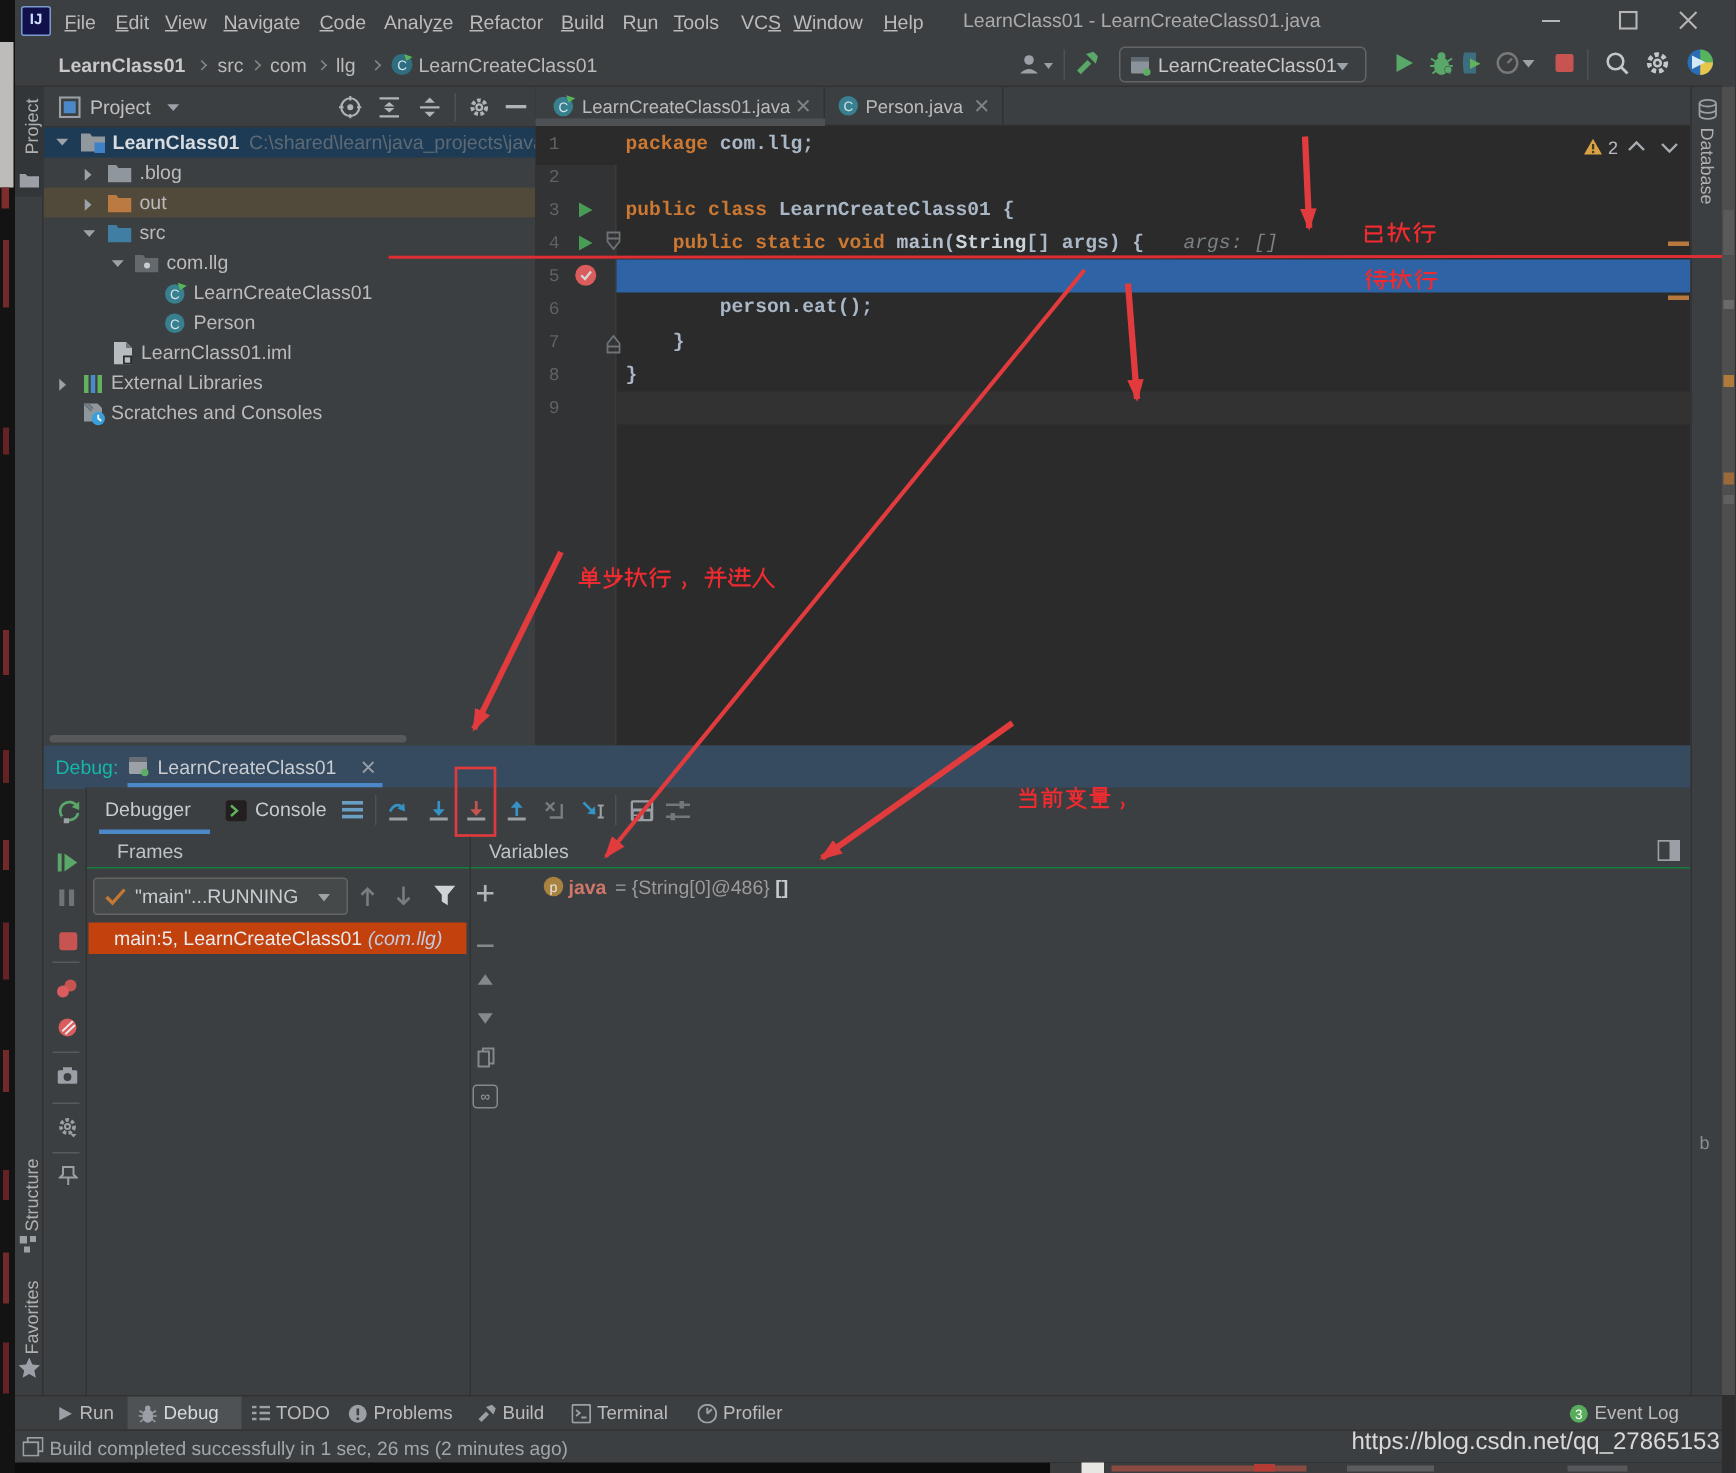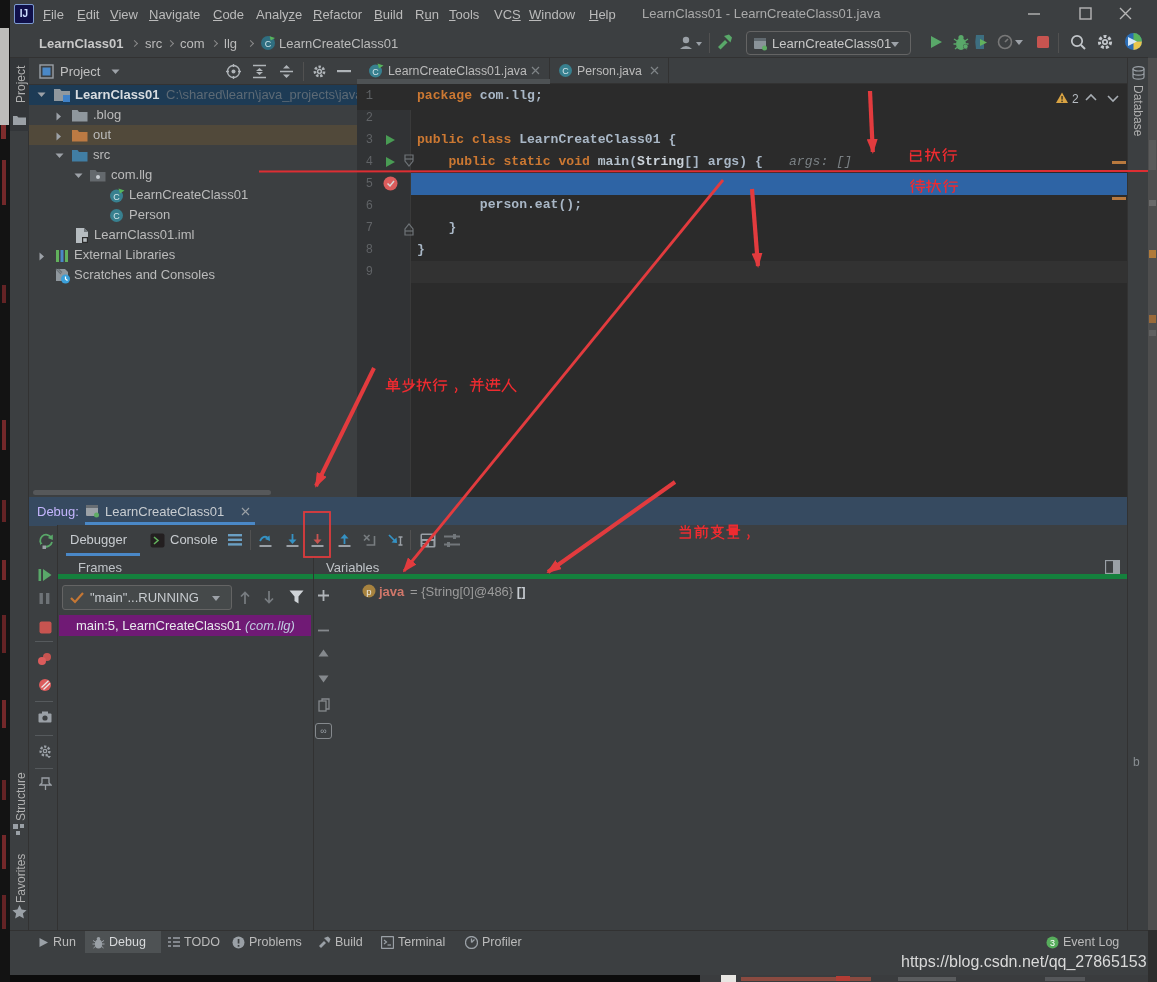--- a/index.html
+++ b/index.html
@@ -398,21 +398,21 @@
     <div style="position:absolute;left:0;top:0;width:9px;height:58px;background:#3c3f41"></div>
     <div style="position:absolute;left:1px;top:140px;width:7px;height:30px;background:#5a5a5a"></div>
     <div style="position:absolute;left:1px;top:250px;width:7px;height:8px;background:#b07a3a"></div>
     <div style="position:absolute;left:1px;top:315px;width:7px;height:8px;background:#9a6a3a"></div>
     <div style="position:absolute;left:1px;top:200px;width:7px;height:6px;background:#6a6a6a"></div>
     <div style="position:absolute;left:1px;top:330px;width:7px;height:6px;background:#606060"></div>
     <div style="position:absolute;left:0;top:930px;width:9px;height:52px;background:#2e2e2e"></div>
   </div>
   <div id="debug" class="abs">
     <div id="debughead">
-      <span style="position:absolute;left:8px;top:7px;color:#c4b5fd">Debug:</span>
+      <span style="position:absolute;left:8px;top:7px;color:#14b8a6">Debug:</span>
       <svg class="icon" style="left:56px;top:7px" width="15" height="14" viewBox="0 0 15 14">
           <rect x="1" y="1" width="12" height="11" rx="1" fill="#9ba1a7"></rect>
           <rect x="1" y="1" width="12" height="3" fill="#676d73"></rect>
           <circle cx="11.5" cy="11" r="2.5" fill="#5fad65"></circle>
         </svg>
       <span style="position:absolute;left:76px;top:7px;color:#c8ccd0">LearnCreateClass01</span>
       <svg class="icon" style="left:212px;top:10px" width="9" height="9" viewBox="0 0 9 9">
           <path d="M1 1 L8 8 M8 1 L1 8" stroke="#9aa0a5" stroke-width="1.2"></path>
         </svg>
       <div style="position:absolute;left:56px;top:25px;width:170px;height:3px;background:#4a88c7"></div>
@@ -511,21 +511,21 @@
           <rect x="2.5" y="8" width="4" height="2" fill="#3c3f41"></rect>
           <rect x="2.5" y="11" width="4" height="2" fill="#3c3f41"></rect>
           <rect x="9" y="8" width="4.5" height="5" fill="#3c3f41"></rect>
         </svg>
       <svg class="icon" style="left:386px;top:9px" width="16" height="13" viewBox="0 0 16 13">
           <path d="M0 2.5 h16 M0 10.5 h16" stroke="#72777b" stroke-width="1.8"></path>
           <rect x="9" y="0" width="3" height="5" fill="#72777b"></rect>
           <rect x="3" y="8" width="3" height="5" fill="#72777b"></rect>
         </svg>
     </div>
-    <div style="position:absolute;left:29px;top:59px;width:1069px;height:23px;border-bottom:5px solid #15803d">
+    <div style="position:absolute;left:29px;top:59px;width:1069px;height:23px;border-bottom:1px solid #15803d">
       <span style="position:absolute;left:20px;top:4px;color:#bfc3c7">Frames</span>
       <span style="position:absolute;left:268px;top:4px;color:#bfc3c7">Variables</span>
       <svg class="icon" style="left:1047px;top:4px" width="15" height="14" viewBox="0 0 15 14">
           <rect x="0.5" y="0.5" width="14" height="13" fill="none" stroke="#9aa0a6" stroke-width="1.3"></rect>
           <rect x="8" y="0.5" width="6.5" height="13" fill="#9aa0a6"></rect>
         </svg>
     </div>
     <div style="position:absolute;left:284px;top:59px;width:1px;height:374px;background:#323232"></div>
 
     <div style="position:absolute;left:33px;top:88px;width:170px;height:25px;border:1px solid #646464;border-radius:3px;background:#45494a">
@@ -540,21 +540,21 @@
 
     <svg class="icon" style="left:210px;top:93px" width="12" height="15" viewBox="0 0 12 15">
         <path d="M6 14 V3 M2 6.5 L6 2.5 L10 6.5" stroke="#787d81" stroke-width="1.7" fill="none"></path>
       </svg>
     <svg class="icon" style="left:234px;top:93px" width="12" height="15" viewBox="0 0 12 15">
         <path d="M6 1 V12 M2 8.5 L6 12.5 L10 8.5" stroke="#787d81" stroke-width="1.7" fill="none"></path>
       </svg>
     <svg class="icon" style="left:260px;top:93px" width="15" height="14" viewBox="0 0 15 14">
         <path d="M0.5 0.5 H14.5 L9.5 6.5 V13.5 L5.5 11 V6.5 Z" fill="#cfd3d7"></path>
       </svg>
-    <div style="position:absolute;left:30px;top:118px;width:252px;height:21px;background:#701a75;color:#e8eaed;line-height:21px">
+    <div style="position:absolute;left:30px;top:118px;width:252px;height:21px;background:#c2410c;color:#e8eaed;line-height:21px">
         <span style="position:absolute;left:17px">main:5, LearnCreateClass01 <i style="color:#c0cbe0">(com.llg)</i></span>
       </div>
 
     <svg class="icon" style="left:288px;top:92px" width="13" height="13" viewBox="0 0 13 13">
         <path d="M6.5 1 V12 M1 6.5 H12" stroke="#afb4b8" stroke-width="1.8"></path>
       </svg>
     <svg class="icon" style="left:288px;top:127px" width="13" height="13" viewBox="0 0 13 13">
         <path d="M1 6.5 H12" stroke="#85898d" stroke-width="1.8"></path>
       </svg>
     <svg class="icon" style="left:289px;top:152px" width="11" height="8" viewBox="0 0 11 8">
@@ -613,20 +613,27 @@
     <svg class="icon" style="left:455px;top:5px" width="13" height="13" viewBox="0 0 13 13">
         <circle cx="6.5" cy="6.5" r="6" fill="none" stroke="#9aa0a6" stroke-width="1.3"></circle>
         <path d="M6.5 6.5 L9.5 3.5 M6.5 6.5 v-4" stroke="#9aa0a6" stroke-width="1.3"></path>
       </svg>
     <span style="position:absolute;left:472px;top:4px">Profiler</span>
     <svg class="icon" style="left:1036px;top:5px" width="13" height="13" viewBox="0 0 13 13">
         <circle cx="6.5" cy="6.5" r="6" fill="#57ad5c"></circle>
         <text x="6.5" y="10" font-size="9" fill="#fff" text-anchor="middle" font-family="Liberation Sans">3</text>
       </svg>
     <span style="position:absolute;left:1053px;top:4px">Event Log</span>
+  </div>
+  <div id="statusbar" class="abs">
+    <svg class="icon" style="left:5px;top:4px" width="14" height="13" viewBox="0 0 14 13">
+        <rect x="3.5" y="0.5" width="10" height="9" fill="none" stroke="#9aa0a6" stroke-width="1.2"></rect>
+        <rect x="0.5" y="3.5" width="10" height="9" fill="#3c3f41" stroke="#9aa0a6" stroke-width="1.2"></rect>
+      </svg>
+    <span style="position:absolute;left:23px;top:4px;color:#a3a6a9">Build completed successfully in 1 sec, 26 ms (2 minutes ago)</span>
   </div>
   <div class="abs" style="left:901px;top:953px;z-index:60;color:#d9d9d9;font-size:16px;font-family:'Liberation Sans',sans-serif">https://blog.csdn.net/qq_27865153</div>
   <div id="bottomslice" class="abs">
     <div style="position:absolute;left:690px;top:0;width:467px;height:7px;background:#3a3c3e"></div>
     <div style="position:absolute;left:711px;top:0;width:15px;height:7px;background:#e8e6e2"></div>
     <div style="position:absolute;left:731px;top:1.5px;width:130px;height:4px;background:#8a4a40"></div>
     <div style="position:absolute;left:826px;top:1px;width:14px;height:5px;background:#b43c34"></div>
     <div style="position:absolute;left:888px;top:1.5px;width:58px;height:4px;background:#5a5c5e"></div>
     <div style="position:absolute;left:1035px;top:1.5px;width:40px;height:4px;background:#55575a"></div>
   </div>

